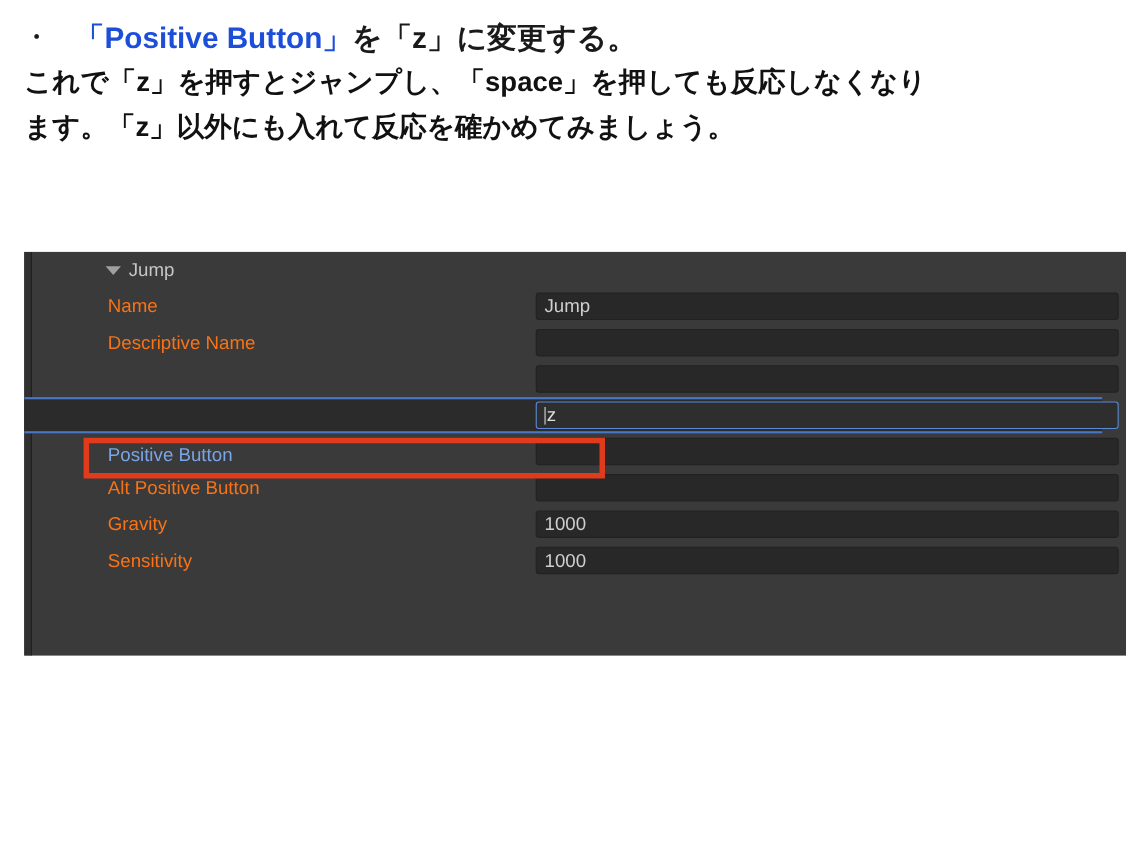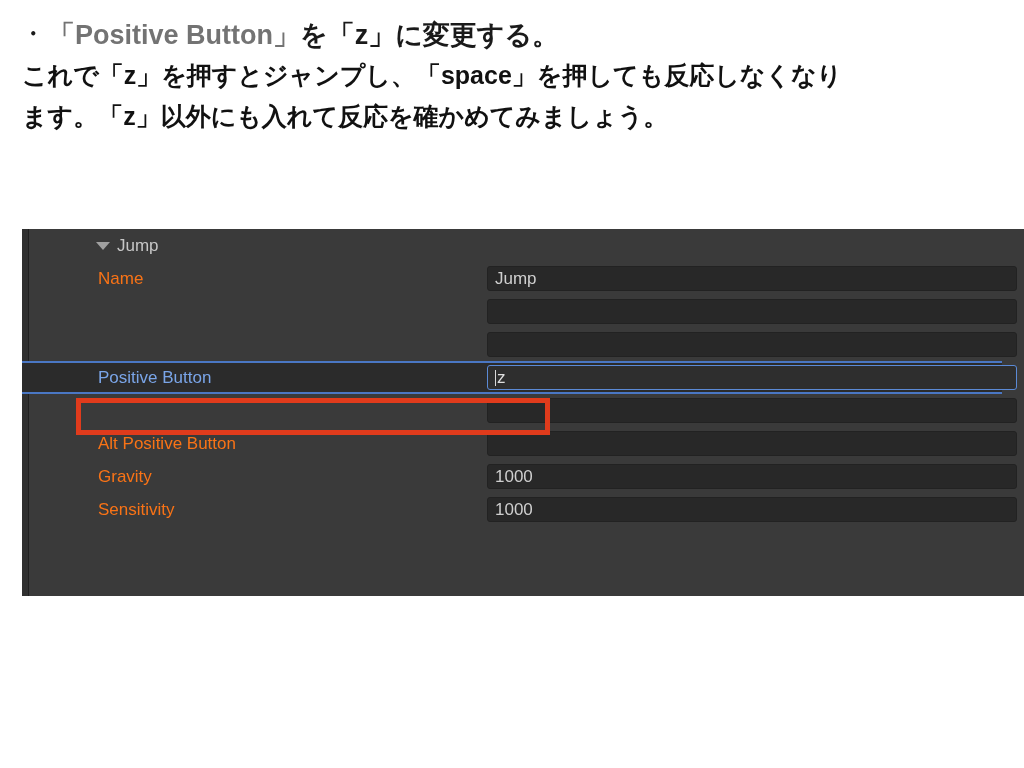--- a/index.html
+++ b/index.html
@@ -36,21 +36,22 @@
     letter-spacing: 0px;
   }
   .bullet-dot {
     display: inline-block;
     font-size: 22px;
     vertical-align: 3px;
     padding-right: 4px;
     color: #1a1a1a;
   }
   .accent {
-    color: #737373;
+    color: #1d4ed8;
+    margin-left: 20px;
   }
 
   .body-line {
     font-size: 25px;
     font-weight: 700;
     color: #111111;
     line-height: 41px;
     white-space: nowrap;
   }
 
@@ -137,20 +138,21 @@
     white-space: nowrap;
     overflow: hidden;
   }
 
   
   .row.selected {
     background: #2b2b2b;
   }
   .row.selected .label {
     color: #7aa5e8;
+    margin-top: 36px;
   }
   .sel-line-top, .sel-line-bottom {
     position: absolute;
     left: 0;
     width: 980px;
     height: 2px;
     background: #4a77c4;
   }
   .sel-line-top { top: 0; }
   .sel-line-bottom { bottom: 0; }
@@ -208,20 +210,21 @@
         <span class="foldout"></span>
         <span class="label">Jump</span>
       </div>
 
       <div class="row">
         <span class="label">Name</span>
         <span class="field">Jump</span>
       </div>
 
       <div class="row">
+        <span class="label">Descriptive Name</span>
         <span class="field"></span>
       </div>
 
 
       <div class="row">
         <span class="field"></span>
       </div>
 
       <div class="row selected">
         <span class="sel-line-top"></span>

